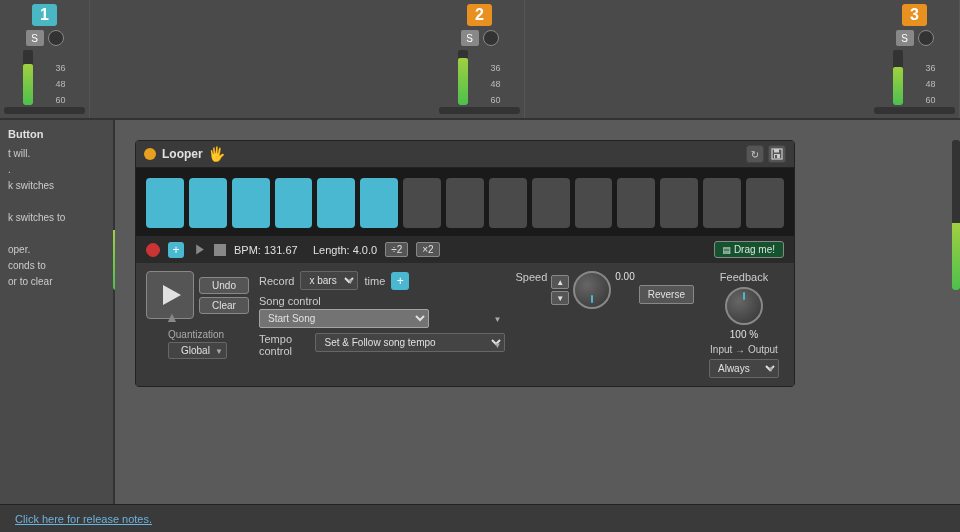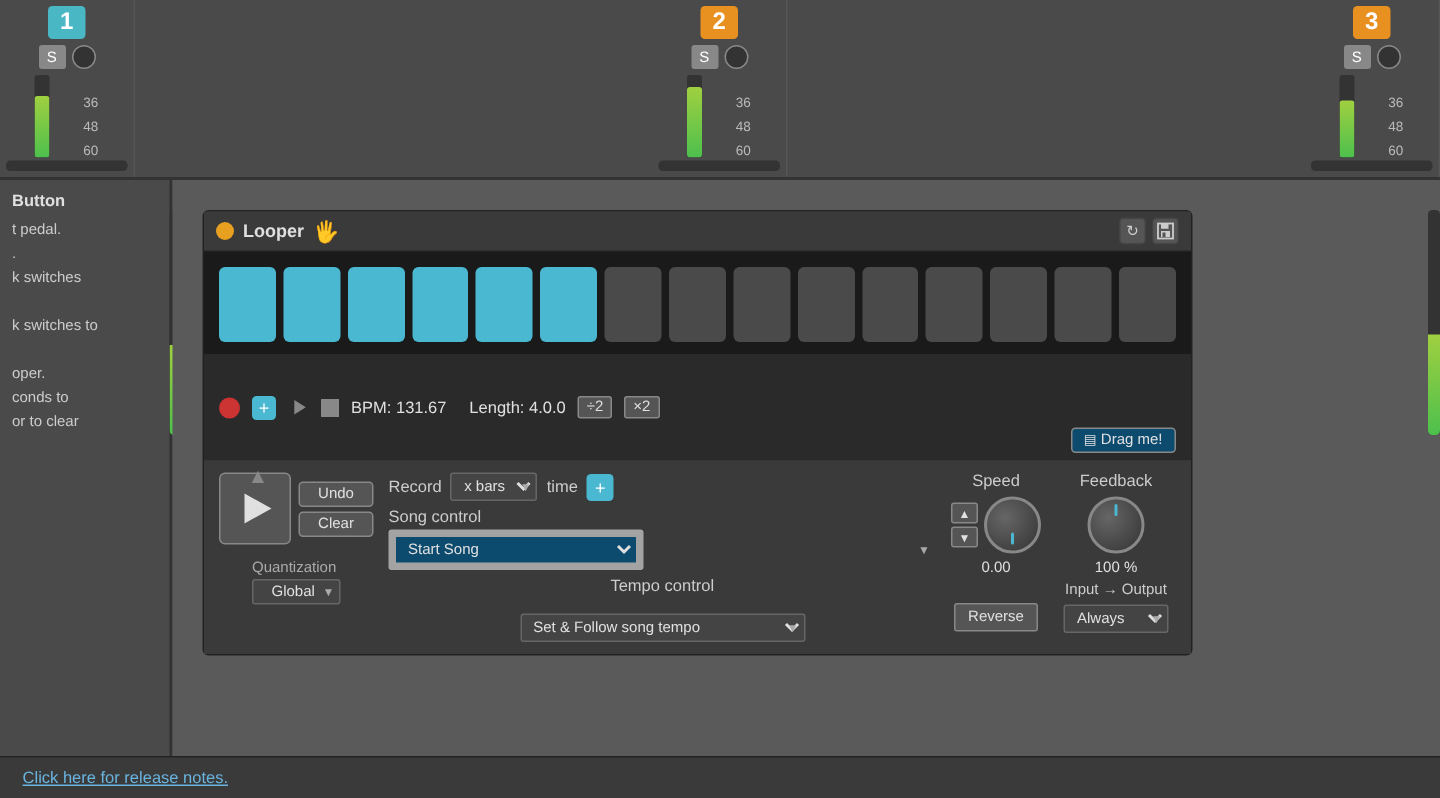--- a/index.html
+++ b/index.html
@@ -283,29 +283,28 @@
       background: #555;
       border: 1px solid #888;
       color: #e0e0e0;
       padding: 1px 5px;
       font-size: 10px;
       border-radius: 2px;
       cursor: pointer;
     }
 
     .drag-btn {
-      background: #0c4a6e;
+      background: #14532d;
       border: 1px solid #888;
       color: #e0e0e0;
       padding: 2px 8px;
       font-size: 10px;
       border-radius: 3px;
       cursor: pointer;
       margin-left: auto;
-      margin-top: 44px;
     }
 
     
     .controls-section {
       display: flex;
       padding: 8px 10px;
       gap: 10px;
       background: #3a3a3a;
     }
 
@@ -428,22 +427,22 @@
       display: flex;
       align-items: center;
       justify-content: center;
       font-size: 12px;
       cursor: pointer;
     }
 
     .song-control-label { font-size: 11px; color: #ccc; }
 
     .full-dropdown {
-      background: #0c4a6e;
-      border: 5px solid #a3a3a3;
+      background: #737373;
+      border: 1px solid #a3a3a3;
       color: #e0e0e0;
       padding: 2px 4px;
       font-size: 10px;
       border-radius: 2px;
       cursor: pointer;
       width: 170px;
     }
 
     .tempo-label { font-size: 11px; color: #ccc; }
 
@@ -454,22 +453,22 @@
       padding: 2px 4px;
       font-size: 10px;
       border-radius: 2px;
       cursor: pointer;
       width: 190px;
     }
 
     
     .speed-section {
       display: flex;
-      flex-direction: column;
-      align-items: center;
+      flex-direction: row;
+      align-items: flex-start;
       gap: 4px;
       min-width: 60px;
     }
 
     .speed-label { font-size: 11px; color: #ccc; }
 
     .knob-container {
       position: relative;
       width: 38px;
       height: 38px;
@@ -716,21 +715,21 @@
         <span>60</span>
       </div>
     </div>
     <div class="scrollbar-h"></div>
   </div>
 </div>
 
 <div class="left-sidebar">
   <div class="sidebar-title">Button</div>
   <div class="sidebar-content">
-    <div>t pedal.</div>
+    <div>t will.</div>
     <div>.</div>
     <div>k switches</div>
     <div>&nbsp;</div>
     <div>k switches to</div>
     <div>&nbsp;</div>
     <div>oper.</div>
     <div>conds to</div>
     <div>or to clear</div>
   </div>
 </div>
@@ -842,21 +841,21 @@
           <span class="song-control-label">Song control</span>
           <div class="dropdown-wrapper">
             <select class="full-dropdown">
               <option>Start Song</option>
               <option>Stop Song</option>
               <option>None</option>
             </select>
           </div>
         </div>
 
-        <div style="display:flex; flex-direction:column; gap:12px;align-items:center;">
+        <div style="display:flex; flex-direction:row; gap:12px;">
           <span class="tempo-label">Tempo control</span>
           <div class="dropdown-wrapper">
             <select class="tempo-dropdown">
               <option>Set &amp; Follow song tempo</option>
               <option>Follow song tempo</option>
               <option>None</option>
             </select>
           </div>
         </div>
       </div>

